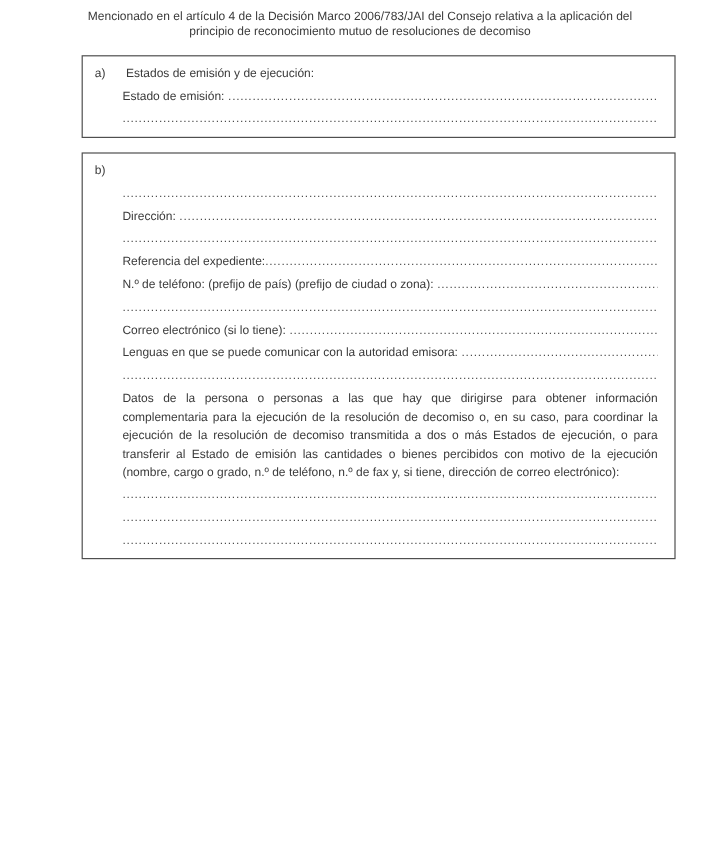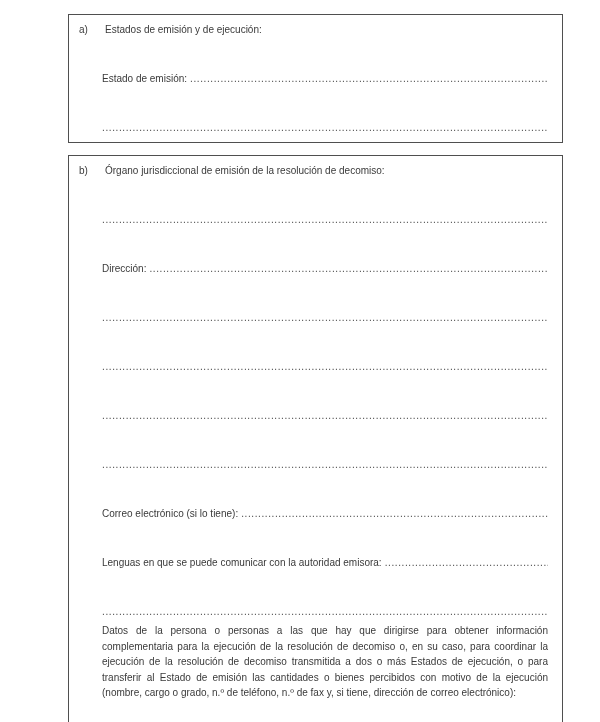--- a/index.html
+++ b/index.html
@@ -37,21 +37,21 @@
     display: flex;
     align-items: baseline;
     font-size: 10px;
     line-height: 19px;
     white-space: nowrap;
   }
   .marker {
     flex: none;
     width: 26px;
   }
-  .indent { margin-left: 23px; margin-top: 30px; }
+  .indent { margin-left: 23px; }
   .label {
     flex: none;
     padding-right: 3px;
   }
   .label.tight { padding-right: 0; }
   .leader {
     flex: 1 1 auto;
     overflow: hidden;
     white-space: nowrap;
     letter-spacing: 0.6px;
@@ -64,54 +64,59 @@
     line-height: 15.5px;
     text-align: justify;
     color: #3a3a3a;
   }
 </style>
 </head>
 <body>
 
 <div>
 
+  <div class="doc-header">
+    <div>Mencionado en el artículo 4 de la Decisión Marco 2006/783/JAI del Consejo relativa a la aplicación del</div>
+    <div>principio de reconocimiento mutuo de resoluciones de decomiso</div>
+  </div>
 
   <div class="box box-a">
     <div class="row">
       <span class="marker">a)</span>
       <span>Estados de emisión y de ejecución:</span>
     </div>
     <div class="row indent">
       <span class="label">Estado de emisión:</span>
       <span class="leader">........................................................................................................................................................................................................................................................................................................................................................................................................................................................................................................................................................................................................................</span>
     </div>
     <div class="row indent">
       <span class="leader">........................................................................................................................................................................................................................................................................................................................................................................................................................................................................................................................................................................................................................</span>
     </div>
   </div>
 
   <div class="box box-b">
     <div class="row">
       <span class="marker">b)</span>
-      <span>Órgano jurisdiccional de emisión de la resolución de decomiso:</span>
     </div>
     <div class="row indent">
       <span class="leader">........................................................................................................................................................................................................................................................................................................................................................................................................................................................................................................................................................................................................................</span>
     </div>
     <div class="row indent">
       <span class="label">Dirección:</span>
       <span class="leader">........................................................................................................................................................................................................................................................................................................................................................................................................................................................................................................................................................................................................................</span>
     </div>
     <div class="row indent">
       <span class="leader">........................................................................................................................................................................................................................................................................................................................................................................................................................................................................................................................................................................................................................</span>
     </div>
     <div class="row indent">
+      <span class="label tight">Referencia del expediente:</span>
       <span class="leader">........................................................................................................................................................................................................................................................................................................................................................................................................................................................................................................................................................................................................................</span>
     </div>
     <div class="row indent">
+      <span class="label">N.º de teléfono: (prefijo de país) (prefijo de ciudad o zona):</span>
       <span class="leader">........................................................................................................................................................................................................................................................................................................................................................................................................................................................................................................................................................................................................................</span>
     </div>
     <div class="row indent">
       <span class="leader">........................................................................................................................................................................................................................................................................................................................................................................................................................................................................................................................................................................................................................</span>
     </div>
     <div class="row indent">
       <span class="label">Correo electrónico (si lo tiene):</span>
       <span class="leader">........................................................................................................................................................................................................................................................................................................................................................................................................................................................................................................................................................................................................................</span>
     </div>
     <div class="row indent">

